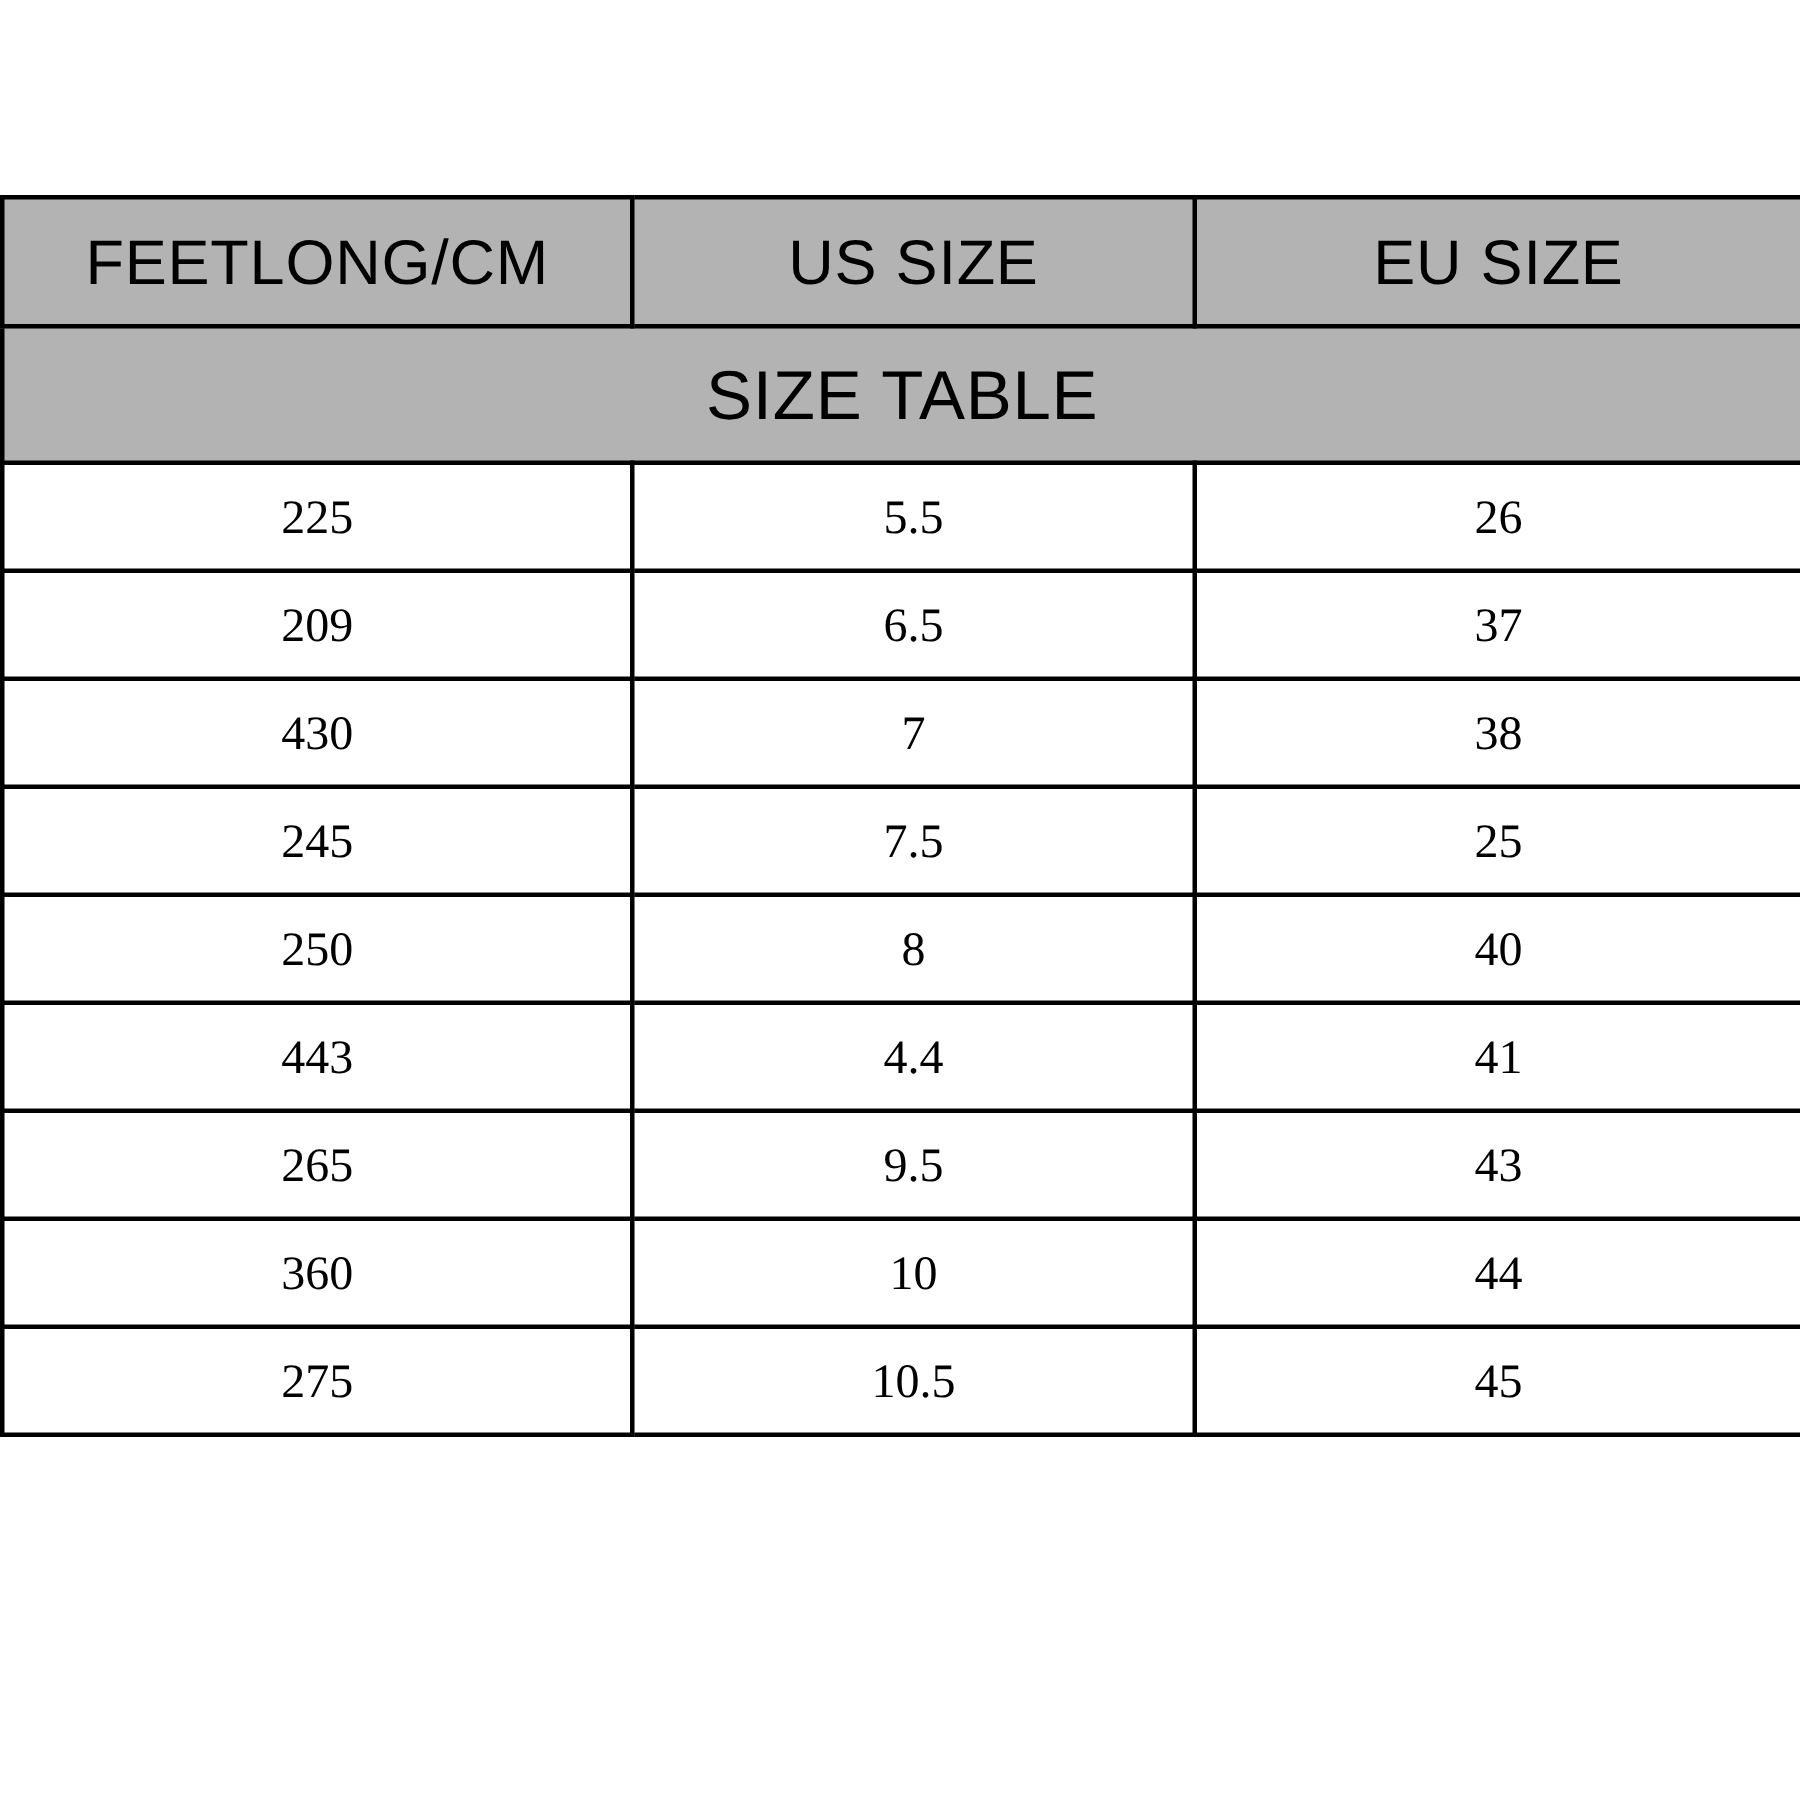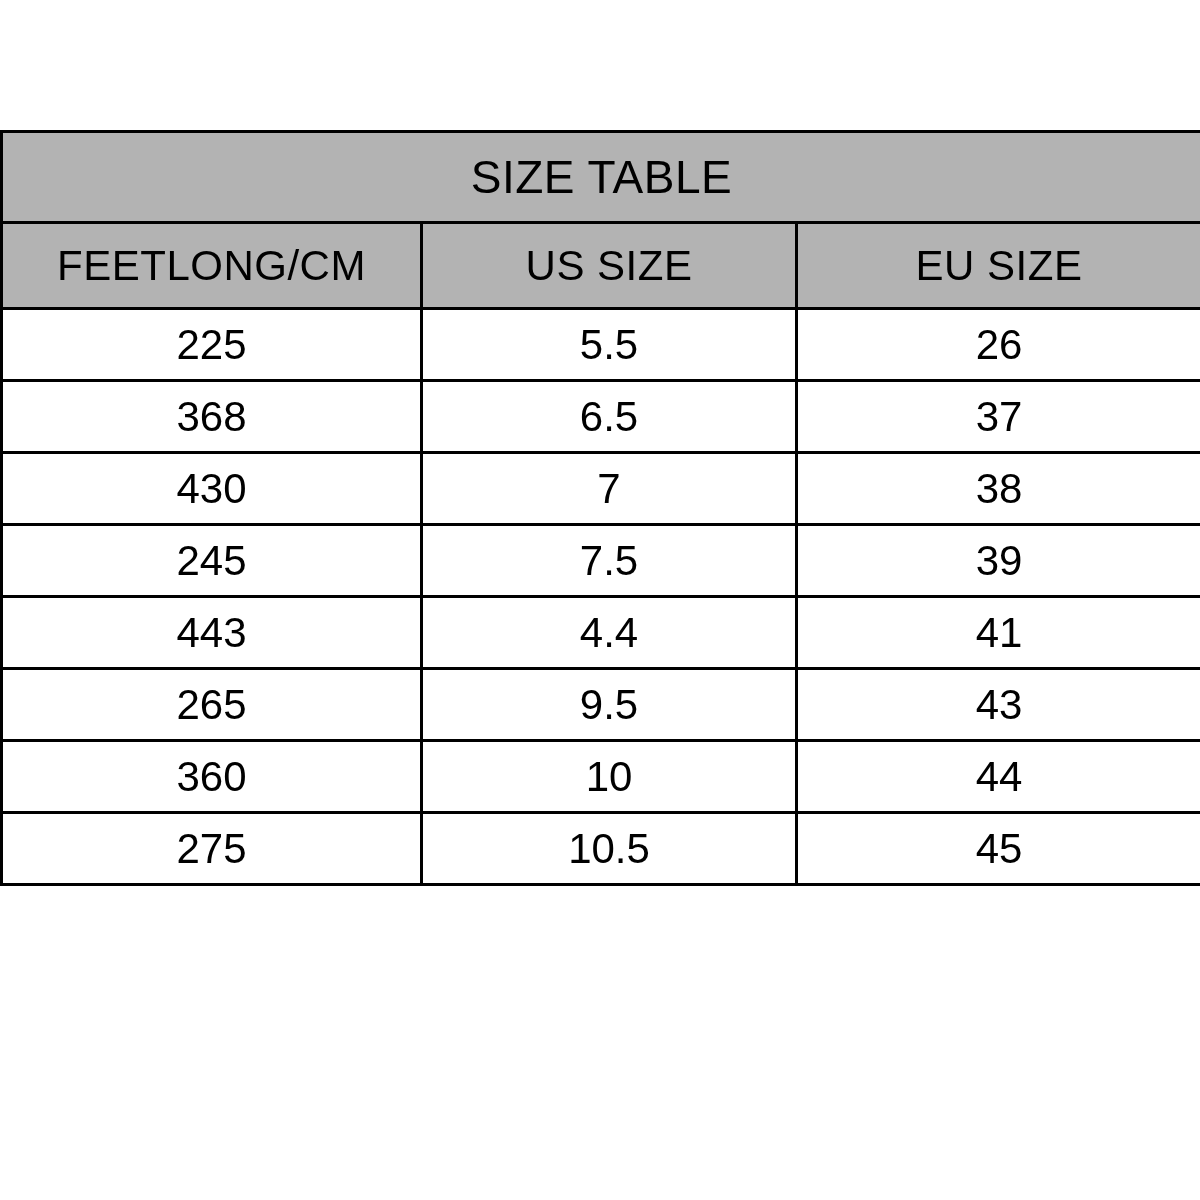--- a/index.html
+++ b/index.html
@@ -47,66 +47,72 @@
   }
   .head-cell {
     background: #b3b3b3;
     height: 83px;
     font-size: 42px;
     letter-spacing: 0.5px;
   }
   .data-cell {
     background: #ffffff;
     height: 69px;
-    font-size: 42px;
+    font-size: 32px;
+    font-family: Liberation Serif, serif;
   }
   col.c1 { width: 420px; }
   col.c2 { width: 375px; }
   col.c3 { width: 405px; }
 </style>
 </head>
 <body>
 
 <div class="page">
   <div class="table-wrap">
     <table class="size-table">
       <colgroup>
         <col class="c1">
         <col class="c2">
         <col class="c3">
       </colgroup>
       <tbody>
         <tr>
-          <td class="title-cell" colspan="3">SIZE TABLE</td>
-        </tr>
-        <tr>
           <td class="head-cell">FEETLONG/CM</td>
           <td class="head-cell">US SIZE</td>
           <td class="head-cell">EU SIZE</td>
+        </tr>
+        <tr>
+          <td class="title-cell" colspan="3">SIZE TABLE</td>
         </tr>
 
         <tr>
           <td class="data-cell">225</td>
           <td class="data-cell">5.5</td>
           <td class="data-cell">26</td>
         </tr>
         <tr>
-          <td class="data-cell">368</td>
+          <td class="data-cell">209</td>
           <td class="data-cell">6.5</td>
           <td class="data-cell">37</td>
         </tr>
         <tr>
           <td class="data-cell">430</td>
           <td class="data-cell">7</td>
           <td class="data-cell">38</td>
         </tr>
         <tr>
           <td class="data-cell">245</td>
           <td class="data-cell">7.5</td>
-          <td class="data-cell">39</td>
+          <td class="data-cell">25</td>
+        </tr>
+        <tr>
+          <td class="data-cell">250</td>
+          <td class="data-cell">8</td>
+          <td class="data-cell">40</td>
         </tr>
         <tr>
           <td class="data-cell">443</td>
           <td class="data-cell">4.4</td>
           <td class="data-cell">41</td>
         </tr>
         <tr>
           <td class="data-cell">265</td>
           <td class="data-cell">9.5</td>
           <td class="data-cell">43</td>

